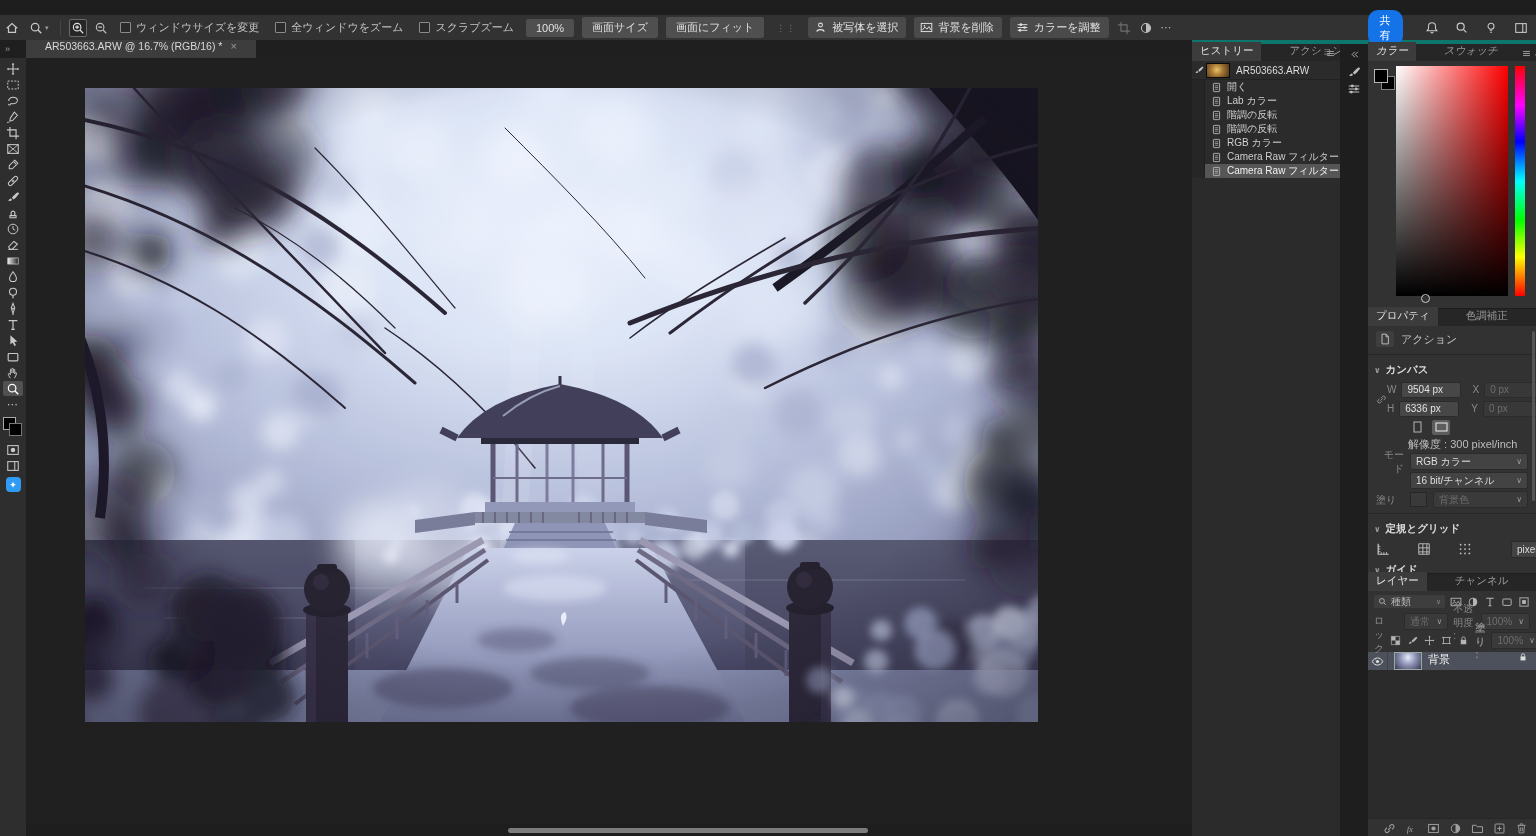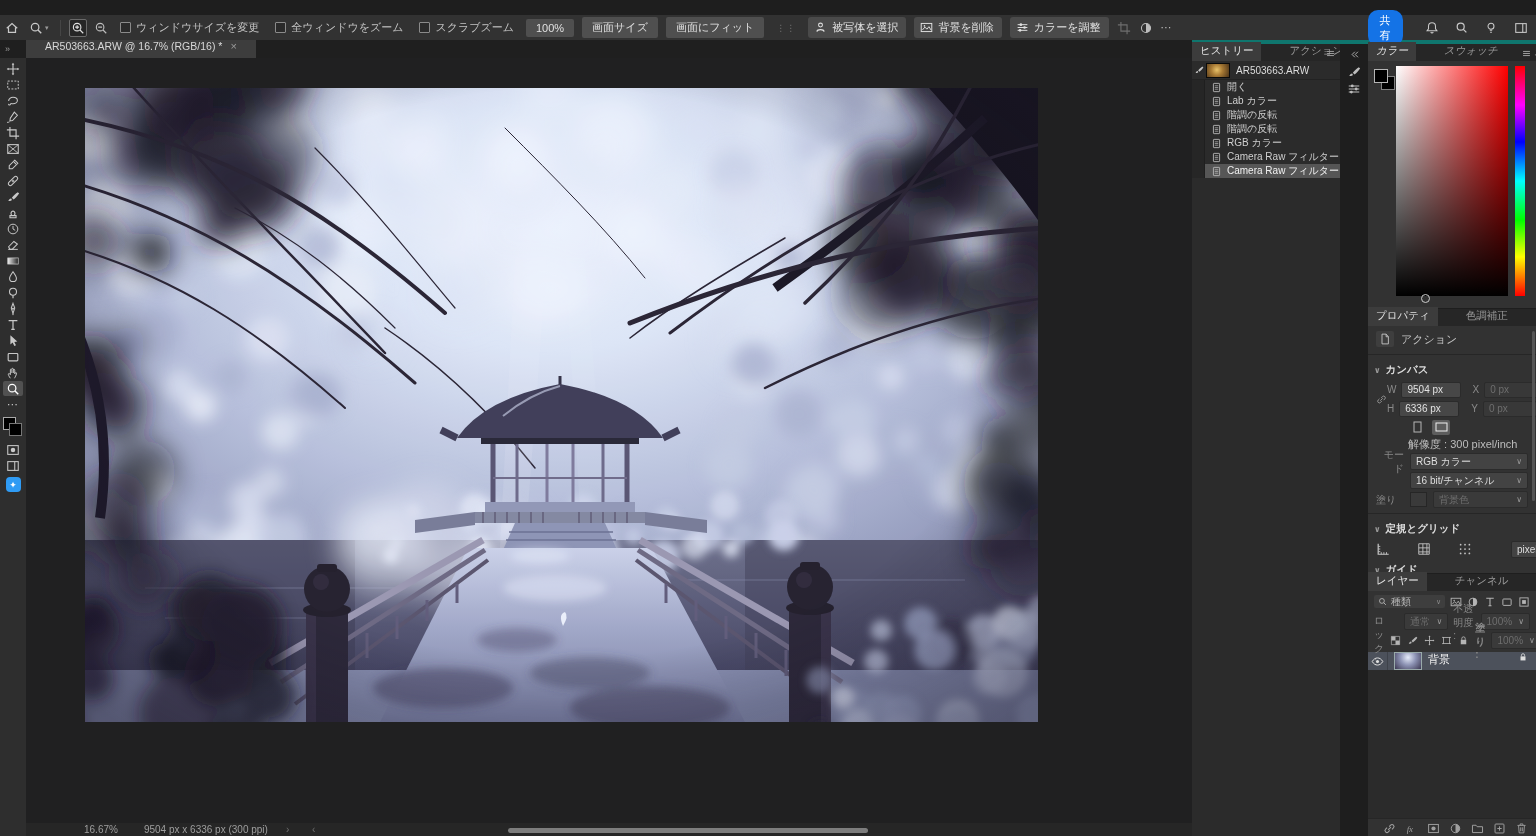--- a/index.html
+++ b/index.html
@@ -1001,25 +1001,20 @@
             <circle cx="734.9" cy="592.2" r="13.4" fill="#9aa2c4" opacity="0.61"></circle>
             <circle cx="816.1" cy="627.6" r="20.7" fill="#9aa2c4" opacity="0.75"></circle>
             <circle cx="796.3" cy="542.5" r="10.6" fill="#c2c9e2" opacity="0.75"></circle>
           </g>
         <rect x="0" y="0" width="953" height="634" fill="url(#vig)"></rect>
         <rect x="0" y="0" width="953" height="634" fill="#aab4d8" opacity="0.06"></rect>
       </svg>
     </div>
   </div>
 
-  <div id="statusbar" class="abs">
-    <span class="zoomv">16.67%</span>
-    <span class="info">9504 px x 6336 px (300 ppi)</span>
-    <span class="nav">› ‹</span>
-  </div>
   <div id="hscroll" class="abs"></div>
 
   <div id="history-panel" class="abs">
     <div class="tabstrip">
       <span class="ptab active">ヒストリー</span>
       <span class="ptab">アクション</span>
       <span class="pmenu">
           <svg class="ic" width="11" height="11">
             <use href="#i-menu"></use>
           </svg>

